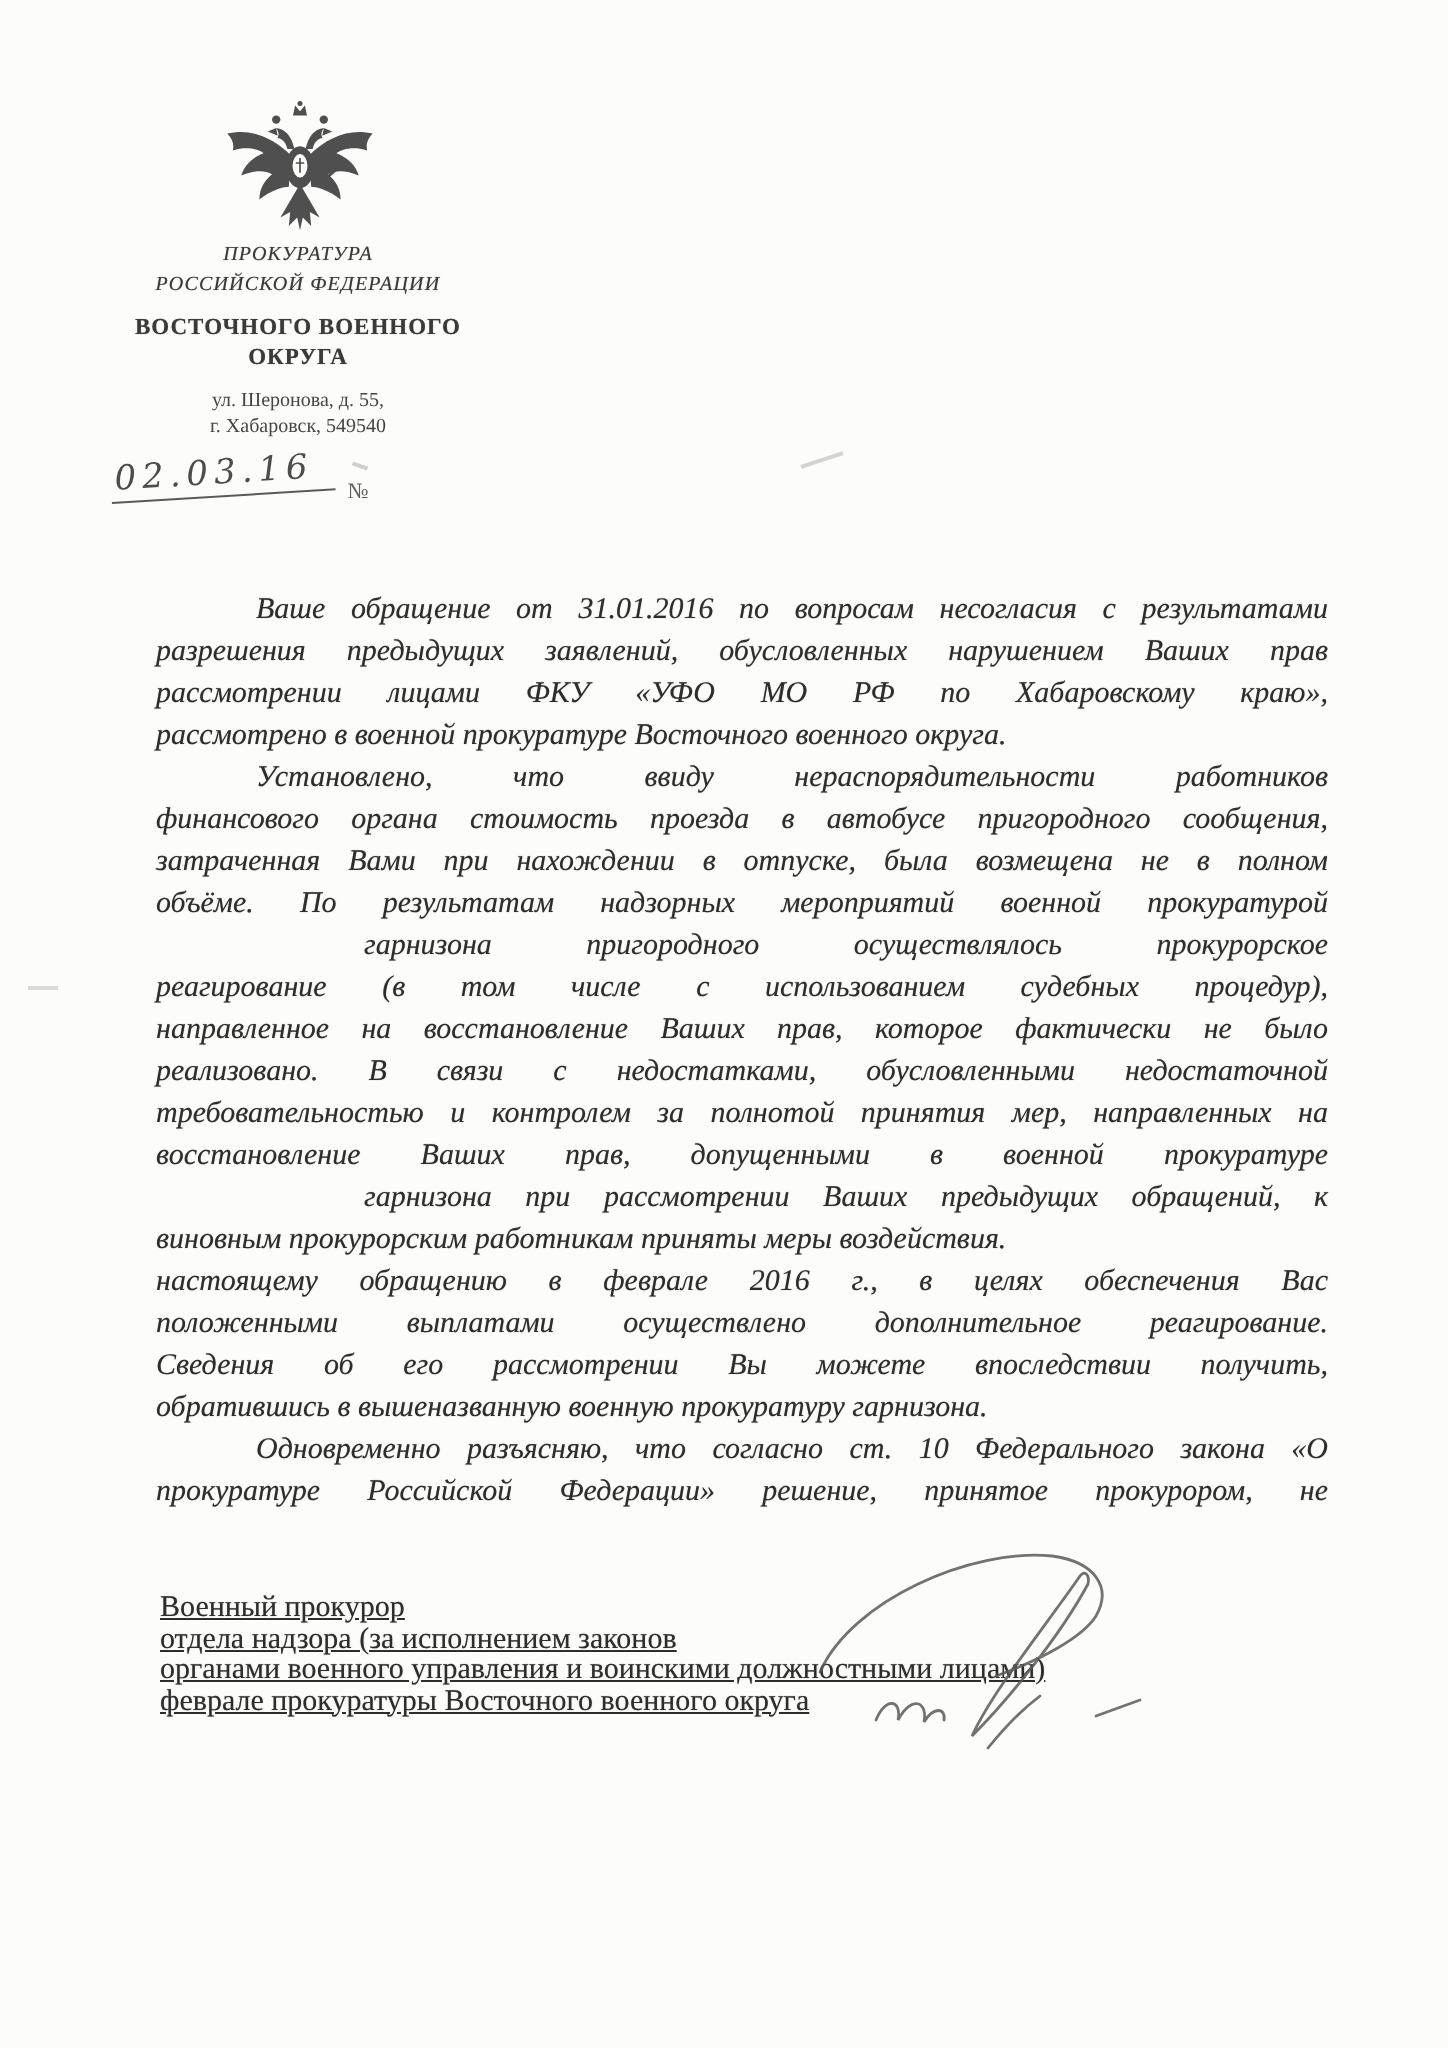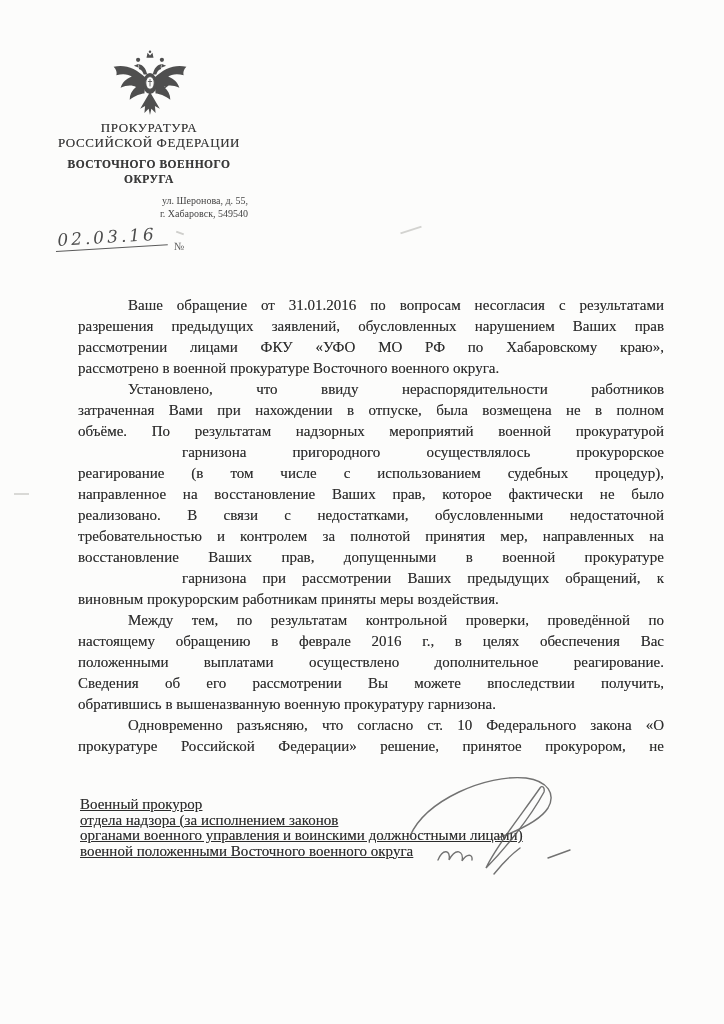--- a/index.html
+++ b/index.html
@@ -12,43 +12,43 @@
     overflow:hidden;
     font-family:"Liberation Serif", serif;
     color:#2d2d2d;
   }
   
   .emblem{position:absolute;left:108px;top:50px;width:84px;height:70px;}
   .letterhead-text{
     position:absolute;left:50px;top:120px;width:198px;
     text-align:center;color:#3a3a3a;
   }
-  .org-name{font-size:13px;line-height:15px;letter-spacing:0.6px;
-    text-shadow:0 0 0.5px rgba(50,50,50,0.55);}
+  .org-name{font-size:10px;line-height:15px;letter-spacing:0.6px;
+    text-shadow:0 0 0.5px rgba(50,50,50,0.55);font-style:italic;}
   .unit-name{margin-top:7px;font-size:11.5px;line-height:15px;font-weight:bold;
     letter-spacing:0.5px;text-shadow:0 0 0.5px rgba(50,50,50,0.6);}
-  .org-address{margin-top:7px;font-size:10px;line-height:13px;color:#454545;text-align:right;}
+  .org-address{margin-top:7px;font-size:10px;line-height:13px;color:#454545;}
   .dateline{position:absolute;left:56px;top:230px;width:150px;}
   .hw-date{
     display:inline-block;
     font-family:"DejaVu Serif", serif;
     font-style:italic;
     font-size:17px;letter-spacing:3px;color:#4c4c4c;
     border-bottom:1.4px solid #5a5a5a;
     padding:0 10px 1px 2px;
     transform:rotate(-3.5deg);transform-origin:left bottom;
   }
   .num-sign{font-size:11px;color:#5e5e5e;margin-left:6px;vertical-align:bottom;}
   
   .letter-body{
     position:absolute;left:78px;top:295px;width:586px;
     font-size:15px;line-height:21px;
     text-shadow:0 0 0.5px rgba(45,45,45,0.5);
   }
-  .bline{white-space:normal;}
+  .bline{white-space:normal;font-style:italic;}
   .bline.just{text-align:justify;text-align-last:justify;}
   .bline.ind-first{padding-left:50px;}
   .bline.ind-gar{padding-left:104px;}
   
   .signature-block{
     position:absolute;left:80px;top:797px;width:560px;
     font-size:15px;line-height:15.5px;
     text-shadow:0 0 0.5px rgba(45,45,45,0.5);
     text-decoration:underline;
   }
@@ -112,45 +112,45 @@
   <div class="dateline">
     <span class="hw-date">02.03.16</span><span class="num-sign">№</span>
   </div>
 
   <main class="letter-body">
       <div class="bline just ind-first">Ваше обращение  от 31.01.2016 по вопросам несогласия с результатами</div>
       <div class="bline just">разрешения предыдущих заявлений, обусловленных нарушением Ваших прав</div>
       <div class="bline just">рассмотрении лицами ФКУ «УФО МО РФ по Хабаровскому краю»,</div>
       <div class="bline">рассмотрено в военной прокуратуре Восточного военного округа.</div>
       <div class="bline just ind-first">Установлено, что ввиду нераспорядительности работников</div>
+      <div class="bline just">финансового органа стоимость проезда в автобусе пригородного сообщения,</div>
       <div class="bline just">затраченная Вами при нахождении в отпуске, была возмещена не в полном</div>
       <div class="bline just">объёме. По результатам надзорных мероприятий военной прокуратурой</div>
       <div class="bline just ind-gar">гарнизона пригородного осуществлялось прокурорское</div>
       <div class="bline just">реагирование (в том числе с использованием судебных процедур),</div>
       <div class="bline just">направленное на восстановление Ваших прав, которое фактически не было</div>
       <div class="bline just">реализовано. В связи с недостатками, обусловленными недостаточной</div>
       <div class="bline just">требовательностью и контролем за полнотой принятия мер, направленных на</div>
       <div class="bline just">восстановление Ваших прав, допущенными в военной прокуратуре</div>
       <div class="bline just ind-gar">гарнизона при рассмотрении Ваших предыдущих обращений, к</div>
       <div class="bline">виновным прокурорским работникам приняты меры воздействия.</div>
-      <div class="bline just ind-first">Между тем, по результатам контрольной проверки, проведённой по</div>
       <div class="bline just">настоящему обращению в феврале 2016 г., в целях обеспечения Вас</div>
       <div class="bline just">положенными выплатами осуществлено дополнительное реагирование.</div>
       <div class="bline just">Сведения об его рассмотрении Вы можете впоследствии получить,</div>
       <div class="bline">обратившись  в вышеназванную военную прокуратуру гарнизона.</div>
       <div class="bline just ind-first">Одновременно разъясняю, что согласно ст. 10 Федерального закона «О</div>
       <div class="bline just">прокуратуре Российской Федерации» решение, принятое прокурором, не</div>
     </main>
 
   <footer class="signature-block">
     <div>
         <div>Военный прокурор</div>
         <div>отдела надзора (за исполнением законов</div>
         <div>органами военного управления и воинскими должностными лицами)</div>
-        <div>военной положенными Восточного военного округа</div>
+        <div>феврале прокуратуры Восточного военного округа</div>
       </div>
   </footer>
 
   <svg class="scribble" viewBox="0 0 200 118">
     <g stroke="#5a5a5a" stroke-width="1.4" fill="none" stroke-linecap="round" opacity="0.85">
       <path d="M12,66 C28,30 88,4 128,8 C150,11 158,24 150,38 C143,49 122,60 100,68"></path>
       <path d="M146,22 C132,48 106,80 88,98 C98,76 124,44 142,18 C144,15 147,17 146,22 Z"></path>
       <path d="M40,90 c5,-12 13,-10 11,0 c7,-13 15,-9 13,1 c5,-8 11,-7 10,-1"></path>
       <path d="M96,104 C104,94 114,84 122,78"></path>
       <path d="M150,88 l22,-8"></path>

